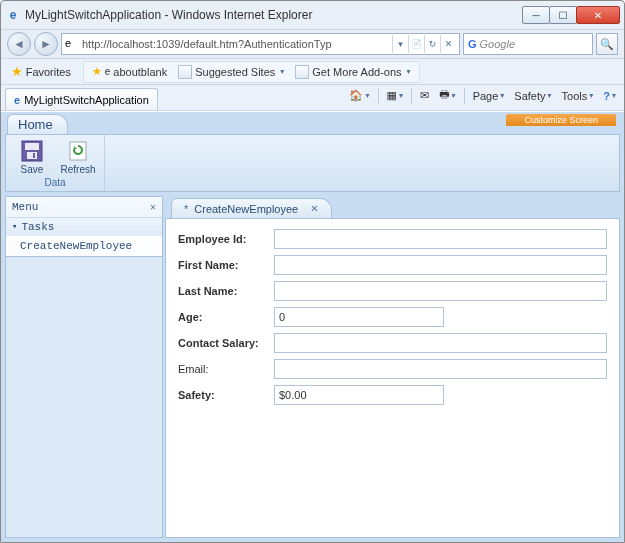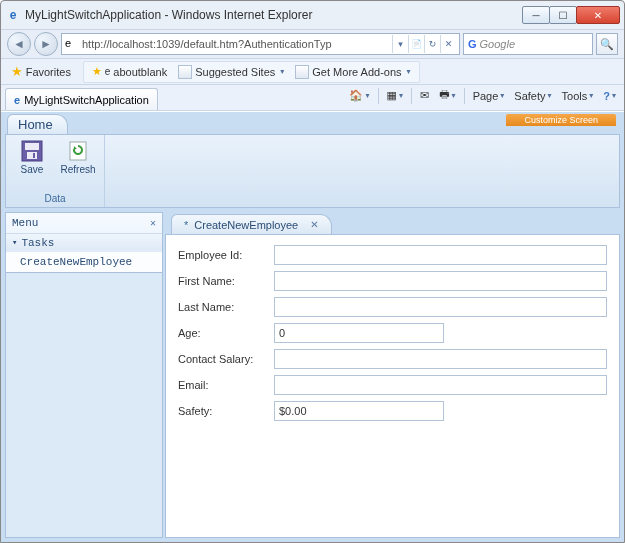--- a/index.html
+++ b/index.html
@@ -38,21 +38,21 @@
   .cmdbar { margin-left:auto; display:flex; align-items:center; gap:2px; font-size:11px; color:#333; padding-bottom:3px;}
   .cmdbtn { display:flex; align-items:center; gap:2px; padding:2px 4px; }
   .cmdbtn .dd { font-size:8px; color:#5572a0;}
   .sep { width:1px; height:16px; background:#c0cde0; margin:0 2px;}
   
   
   .app { flex:1; background:#c9ddf2; display:flex; flex-direction:column; border-top:1px solid #fff;}
   .apptabs { height:22px; display:flex; align-items:flex-end; position:relative;}
   .hometab { height:20px; min-width:54px; padding:0 14px 0 10px; background:linear-gradient(#f5faff,#dce9f6); border:1px solid #a9c1dc; border-bottom:none; border-radius:6px 12px 0 0; font-size:13px; color:#2b4d75; display:flex; align-items:center; margin-left:6px;}
   .customize { position:absolute; right:8px; top:2px; font-size:9px; color:#fff; background:linear-gradient(#f6a748,#e68a1e); padding:1px 18px; border-radius:2px 2px 0 0;}
-  .ribbon { height:74px; background:linear-gradient(#e9f2fb,#d3e3f3); border:1px solid #a9c1dc; margin:0 4px; display:flex;}
+  .ribbon { height:58px; background:linear-gradient(#e9f2fb,#d3e3f3); border:1px solid #a9c1dc; margin:0 4px; display:flex;}
   .ribgroup { display:flex; flex-direction:column; align-items:center; padding:2px 6px; border-right:1px solid #bdd1e6; min-width:90px;}
   .ribbtns { flex:1; display:flex; gap:6px; align-items:flex-start; padding-top:2px;}
   .ribbtn { display:flex; flex-direction:column; align-items:center; gap:1px; font-size:10px; color:#2b4d75; width:40px;}
   .ribbtn .bigicon { width:26px; height:24px; display:flex; align-items:center; justify-content:center; font-size:18px;}
   .riblabel { font-size:10px; color:#3d6a9c; padding:1px 0;}
   
   
   .appbody { flex:1; display:flex; margin:4px; gap:2px; overflow:hidden;}
   .leftcol { width:158px; display:flex; flex-direction:column;}
   .menupane { background:linear-gradient(#f5faff,#e4eef8); border:1px solid #a9c1dc;font-family:Liberation Mono, monospace;}
@@ -64,21 +64,21 @@
   .leftfiller { flex:1; border:1px solid #a9c1dc; border-top:none; background:#dceaf7;}
   
   .rightcol { flex:1; display:flex; flex-direction:column;}
   .formtabbar { height:22px; display:flex; align-items:flex-end; background:#c9ddf2; padding-left:6px;}
   .formtab { height:20px; padding:0 12px; background:linear-gradient(#f2f7fc,#dbe8f5); border:1px solid #a9c1dc; border-bottom:none; border-radius:6px 12px 0 0; display:flex; align-items:center; gap:6px; font-size:11px; color:#2b4d75;}
   .formtab .dirty { color:#3d6a9c; font-size:11px;}
   .formtab .x { color:#5a7ba3; font-size:10px; margin-left:6px;}
   .formpanel { flex:1; background:#fff; border:1px solid #a9c1dc; padding:10px 12px; overflow:auto;}
   .formrow { display:flex; align-items:center; margin-bottom:6px;}
   .formrow label { width:96px; font-size:11px; color:#333; }
-  .formrow label.bold { font-weight:normal; }
+  .formrow label.bold { font-weight:bold; }
   .formrow input { height:20px; border:1px solid #b4c4d8; padding:0 4px; font-size:11px; color:#333; background:#fff; }
   .w-full { flex:1; }
   .w-mid { width:170px; }
   
   svg { display:block; }
 </style>
 </head>
 <body>
 
 <div class="window">

